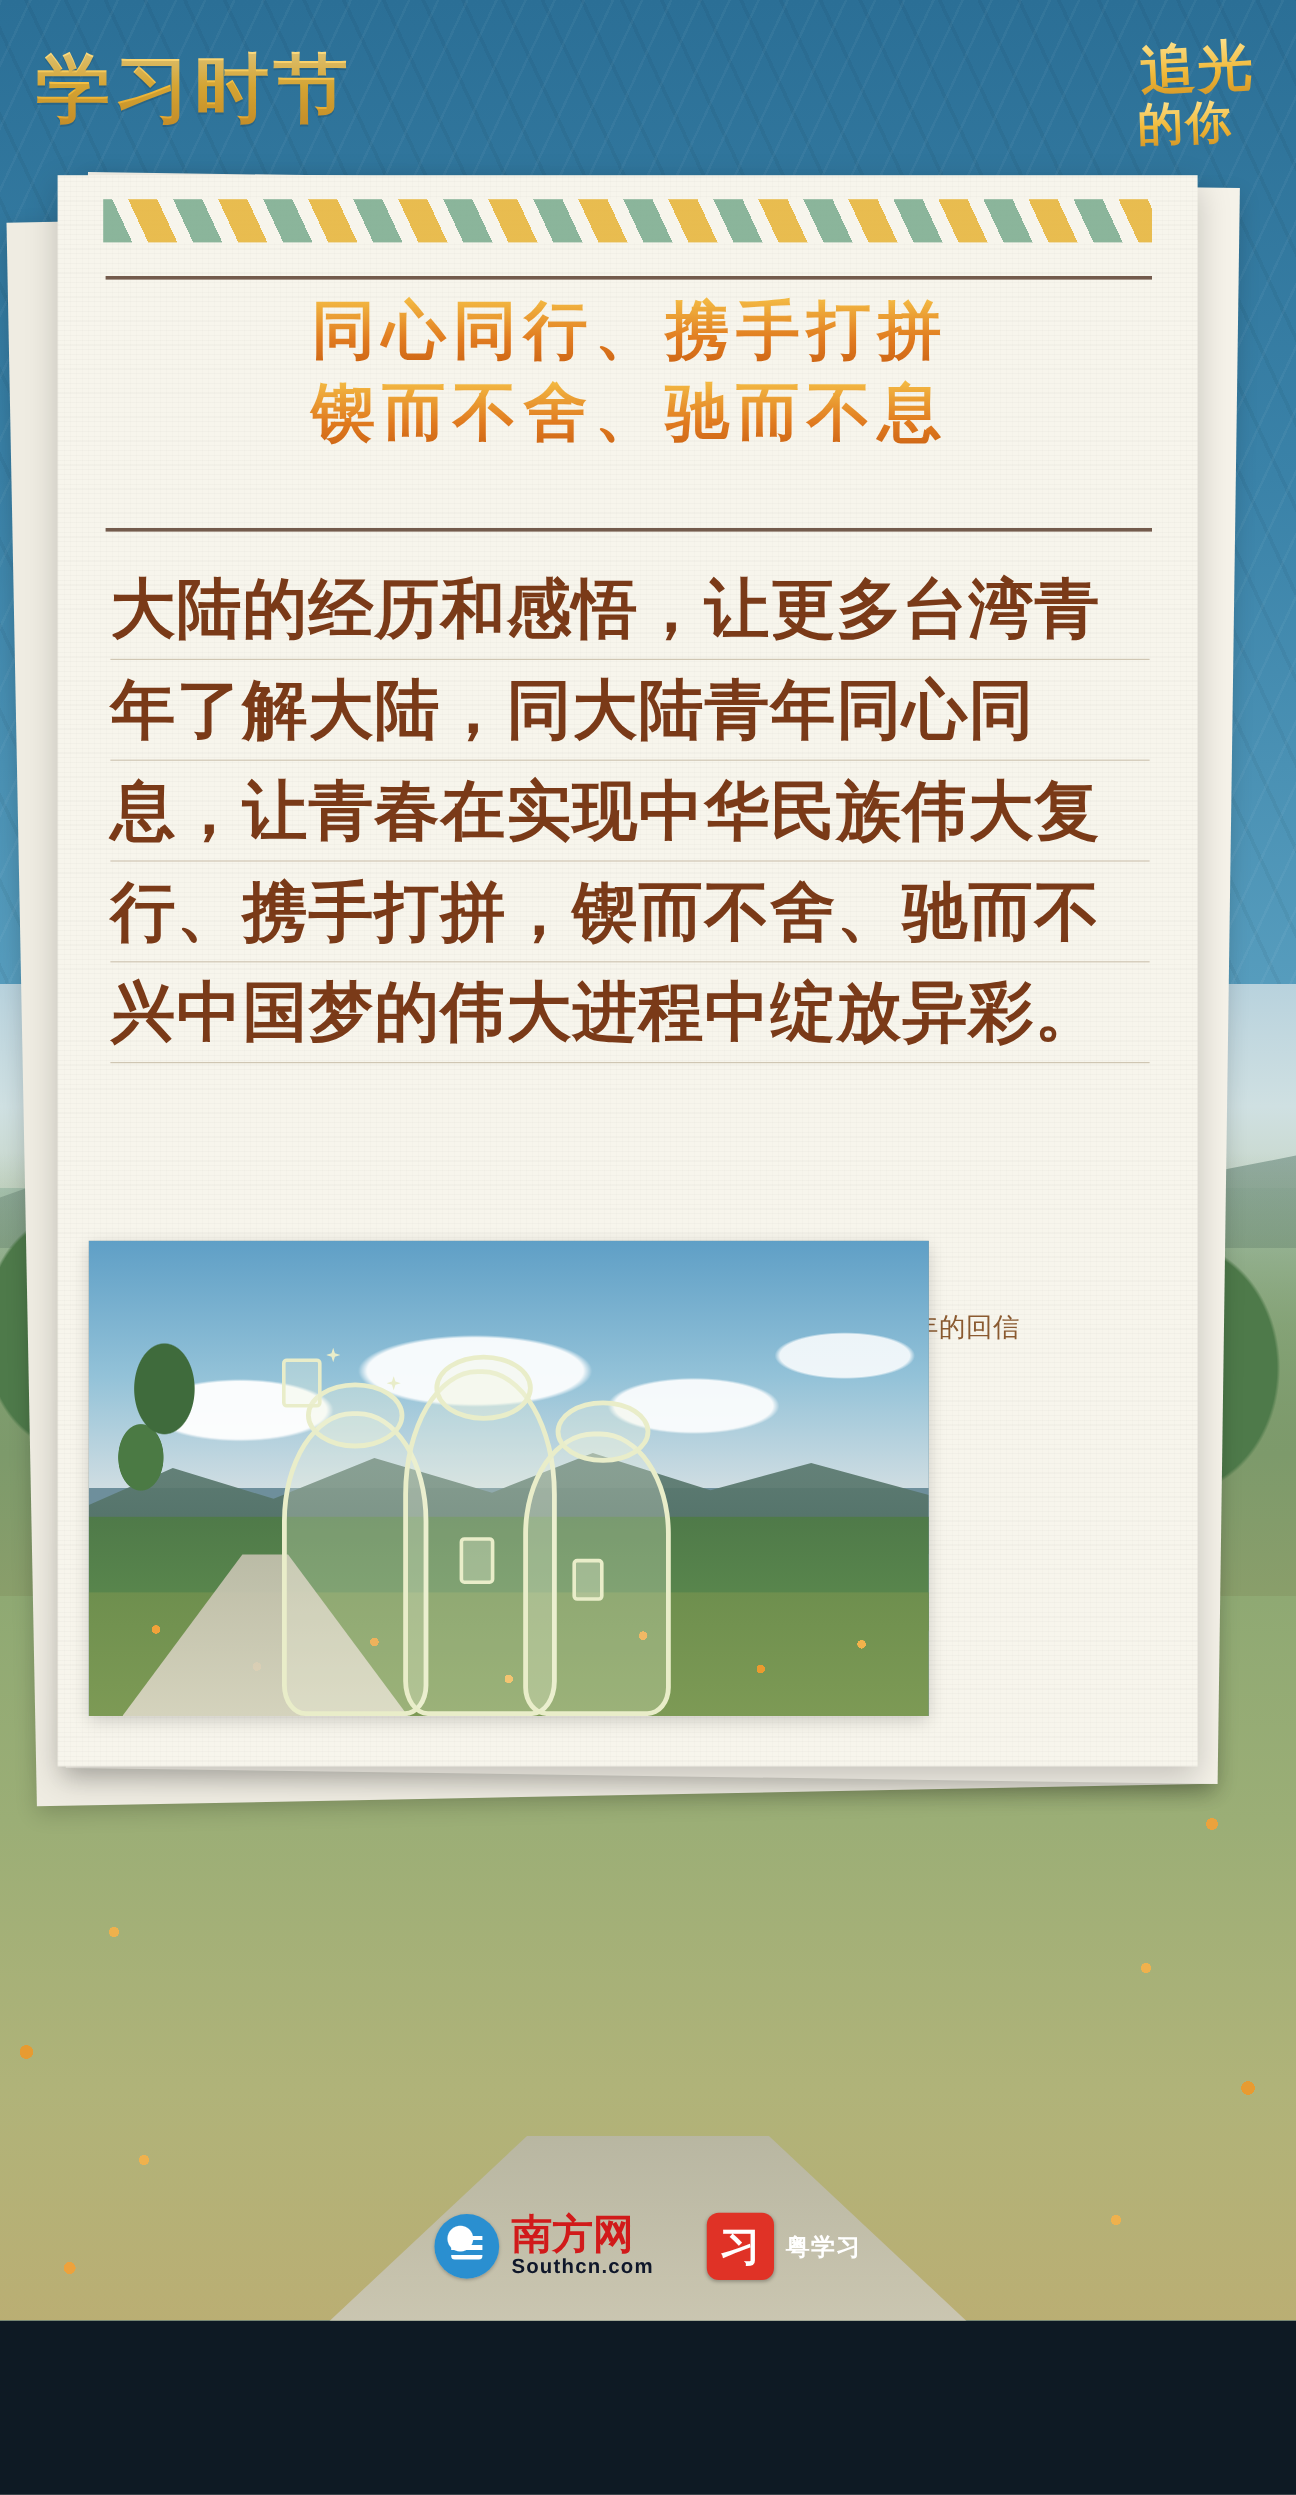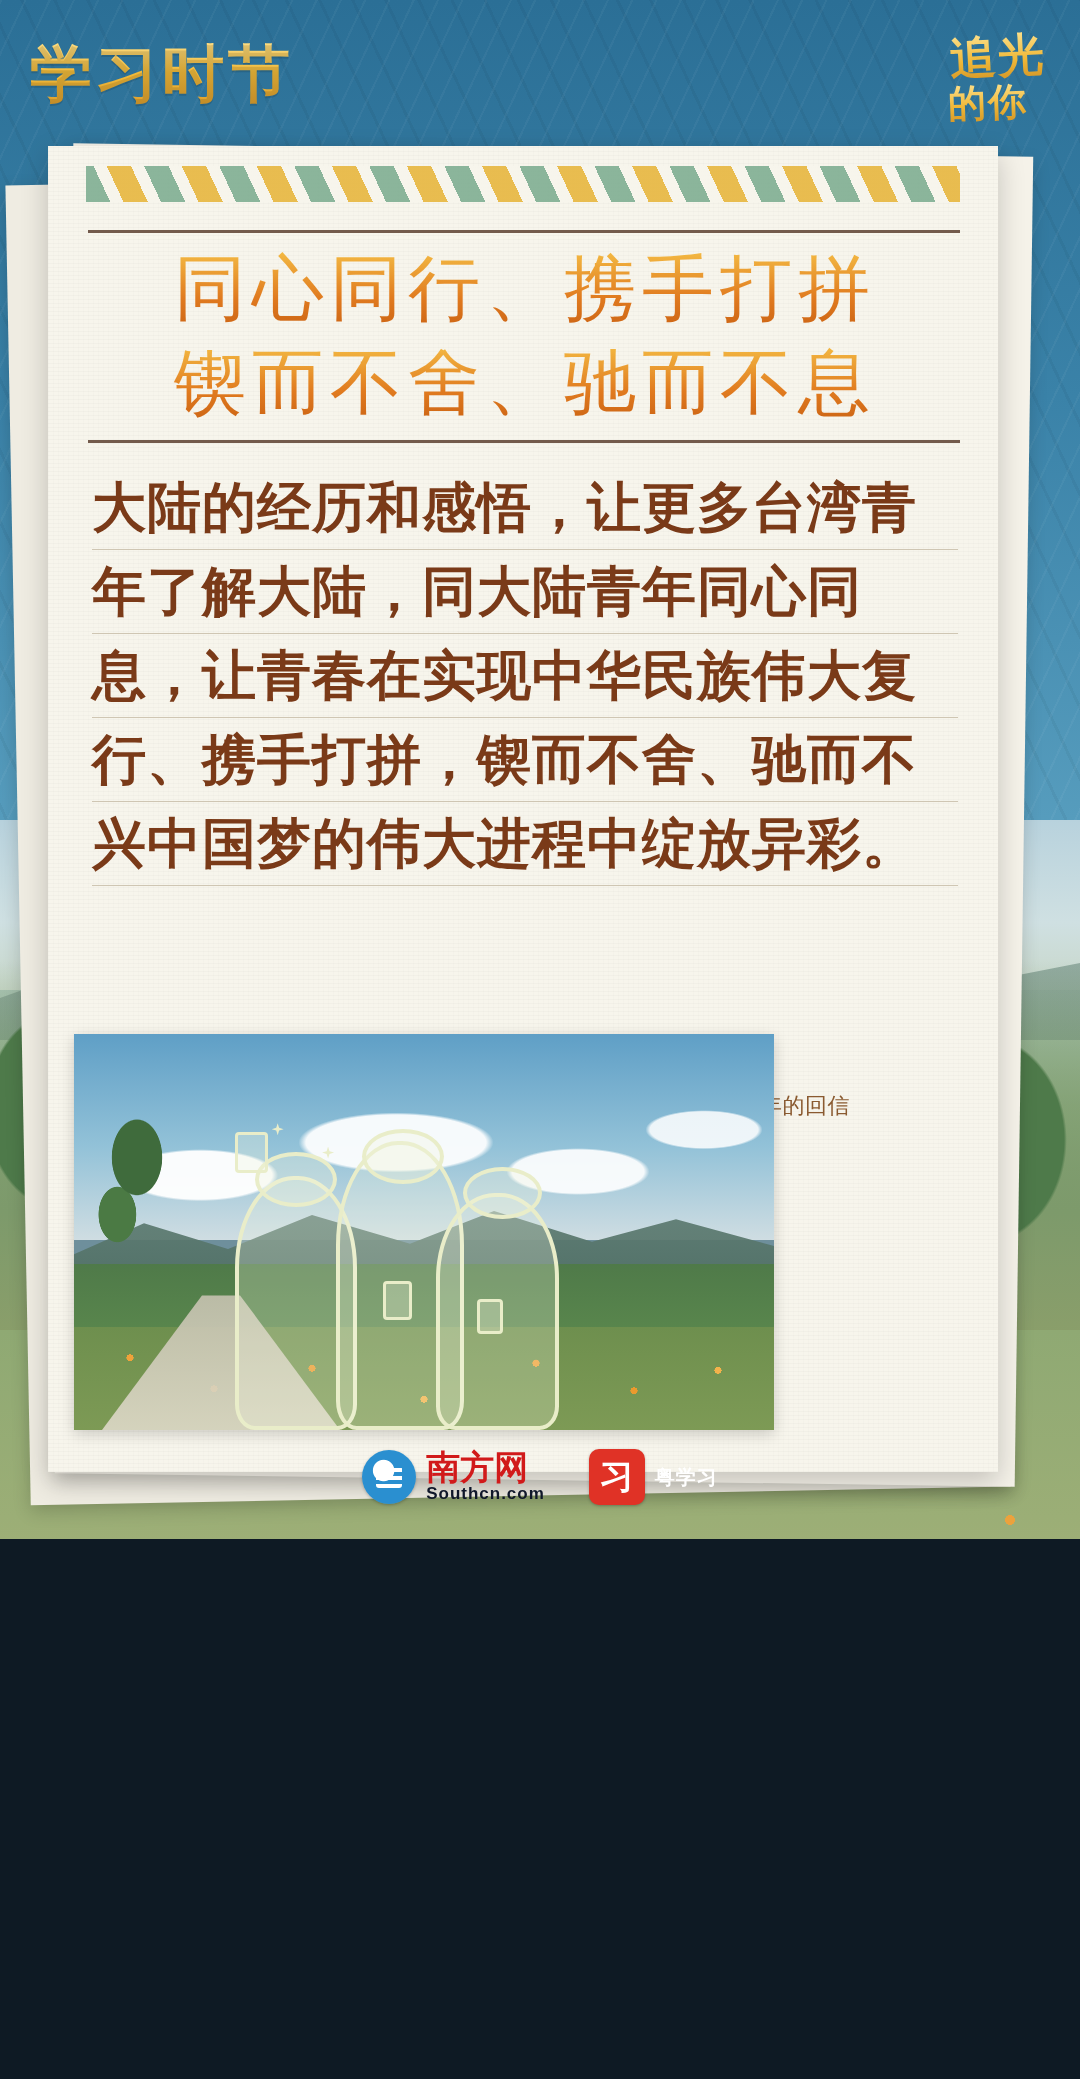--- a/index.html
+++ b/index.html
@@ -6,21 +6,21 @@
     margin: 0;
     padding: 0;
     background: #0e1a24;
   }
   body {
     font-family: "Liberation Sans", sans-serif;
   }
   .poster {
     position: relative;
     width: 1080px;
-    height: 1539px;
+    height: 1934px;
     overflow: hidden;
     background: #2e7fa8;
   }
 
   
   .bg-top {
     position: absolute;
     left: 0; top: 0;
     width: 1080px; height: 880px;
     background:
@@ -209,22 +209,22 @@
 
   
   .headline {
     position: absolute;
     left: 44px; top: 96px;
     width: 866px;
     text-align: center;
     font-family: "DejaVu Sans", sans-serif;
   }
   .headline .hl {
-    font-size: 72px;
-    font-weight: normal;
+    font-size: 53px;
+    font-weight: bold;
     letter-spacing: 6px;
     line-height: 1.3;
     background: linear-gradient(180deg, #f7c64a 0%, #e07a1f 60%, #c75f12 100%);
     -webkit-background-clip: text;
     background-clip: text;
     -webkit-text-fill-color: transparent;
     white-space: nowrap;
   }
 
   

